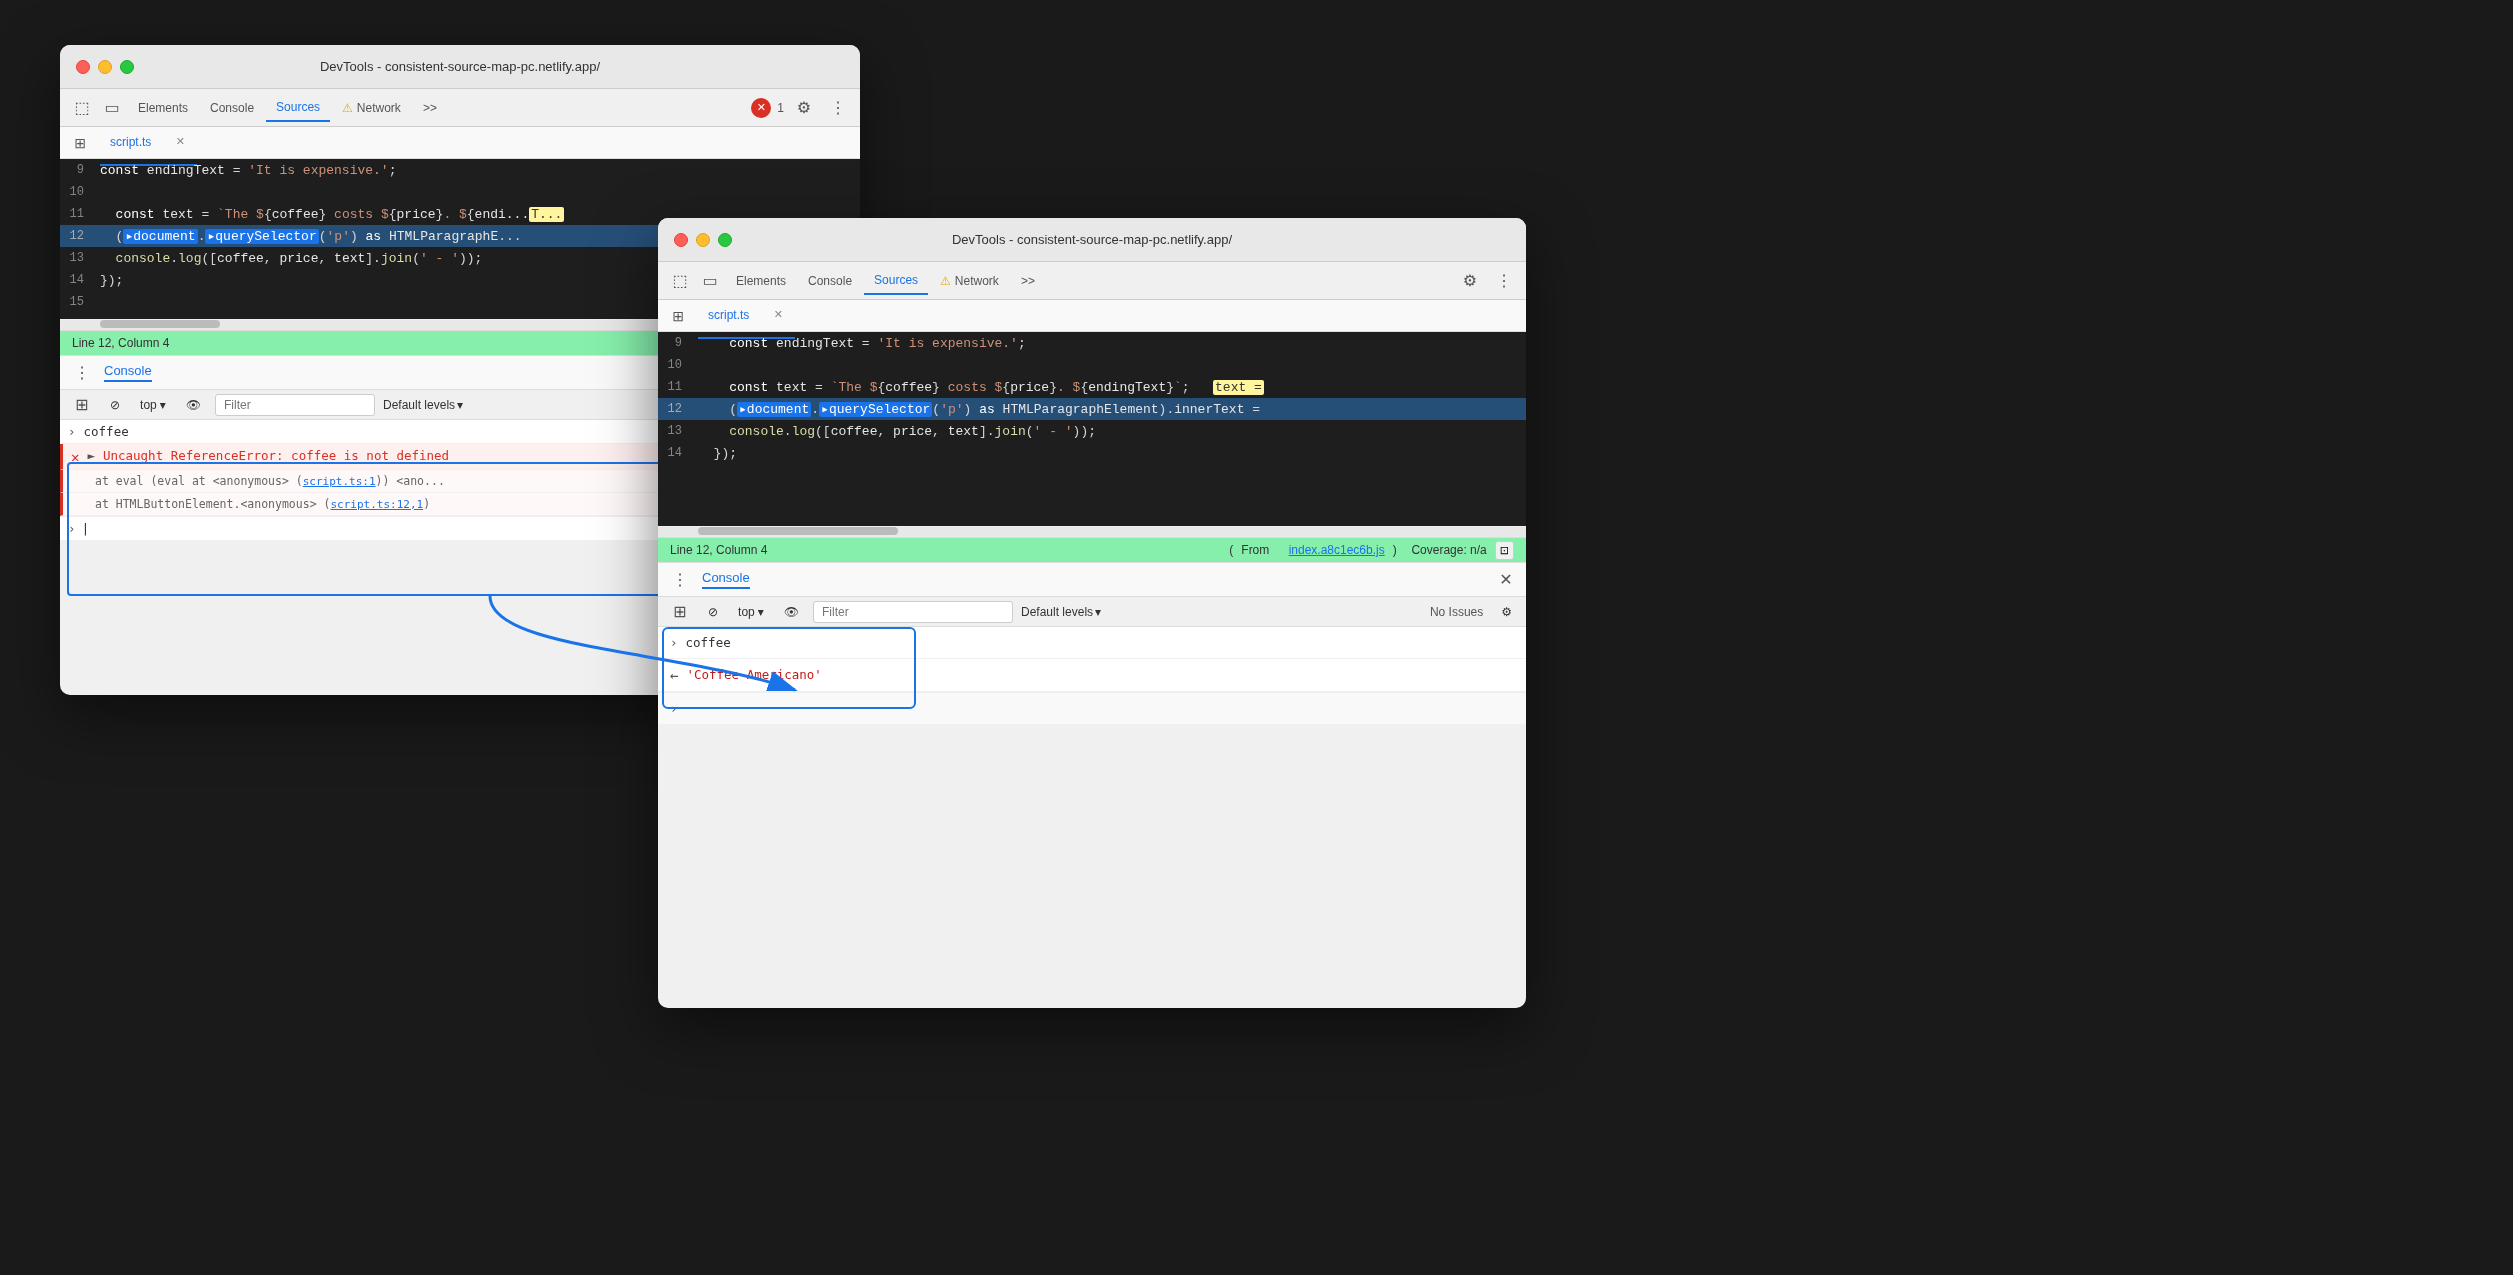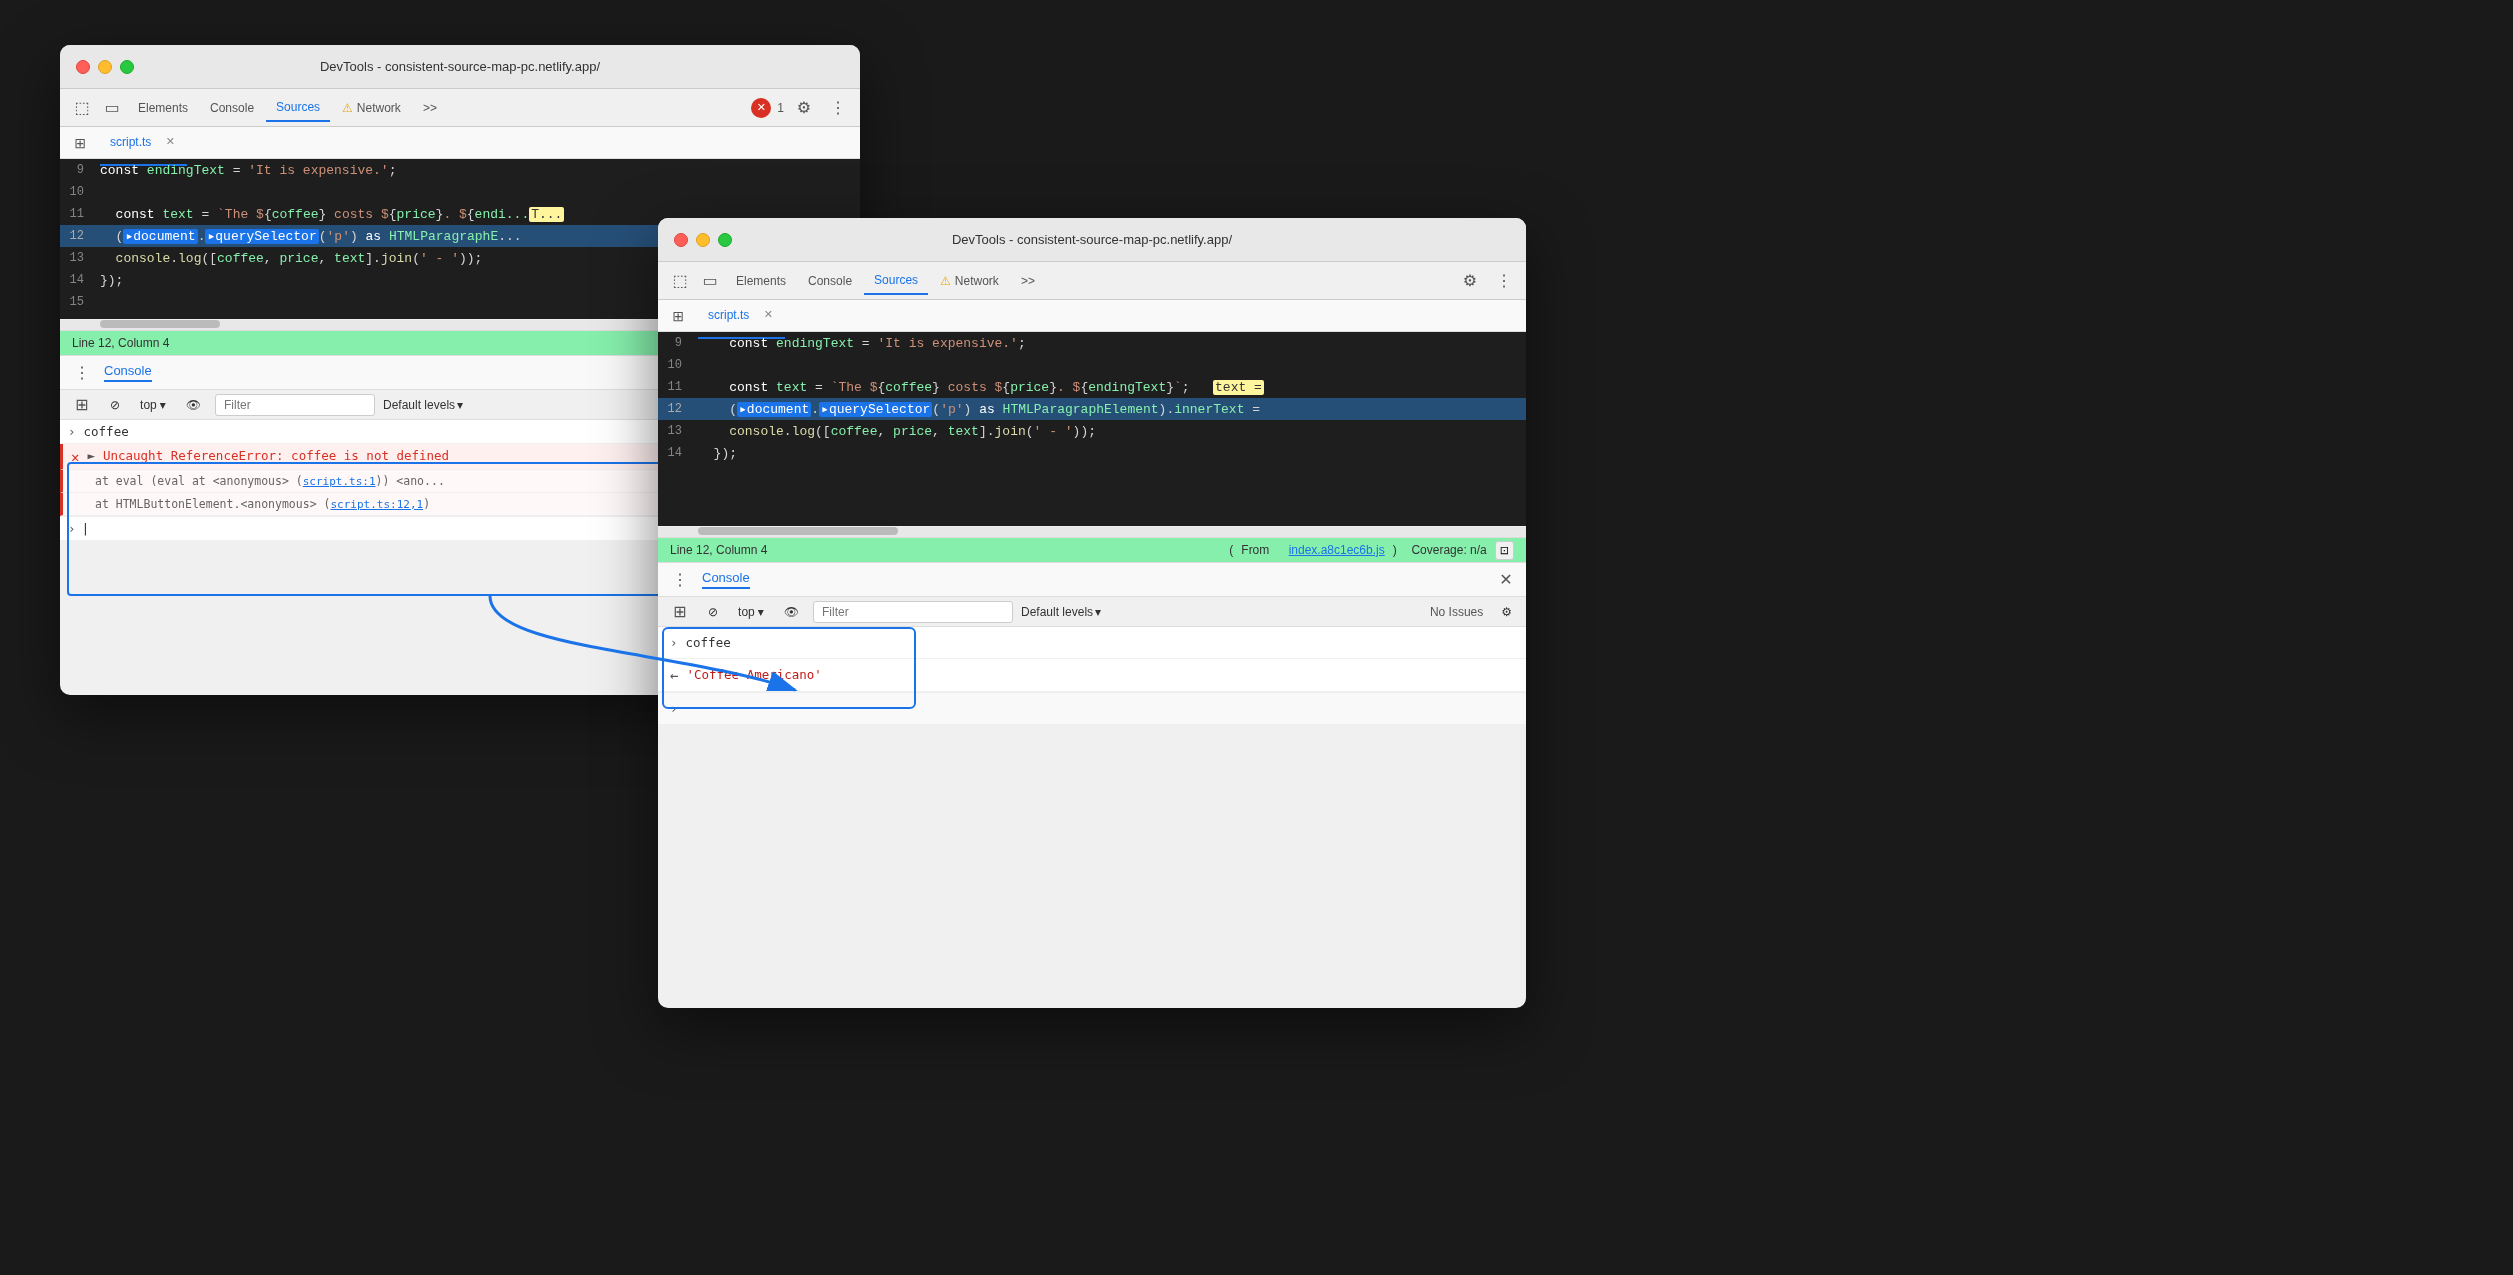--- a/index.html
+++ b/index.html
@@ -129,21 +129,21 @@
       align-items: center;
       justify-content: center;
       cursor: pointer;
       color: #555;
       font-size: 14px;
       margin-right: 8px;
     }
     .file-tab {
       display: flex;
       align-items: center;
-      gap: 12px;
+      gap: 22px;
       padding: 4px 10px;
       font-size: 12px;
       color: #1a73e8;
       border-bottom: 2px solid #1a73e8;
       cursor: pointer;
       height: 47px;
     }
     .file-tab-close {
       font-size: 11px;
       color: #888;
@@ -183,21 +183,21 @@
       user-select: none;
     }
     .code-content {
       color: #d4d4d4;
       white-space: pre;
       font-size: 13px;
     }
     
     .kw { color: #ffffff; }
     .str { color: #ce9178; }
-    .var { color: #86efac; }
+    .var { color: #e5e5e5; }
     .fn { color: #dcdcaa; }
     .punct { color: #d4d4d4; }
 
     
     .scrollbar-area {
       background: #e8e8e8;
       height: 10px;
     }
     .scrollbar-thumb {
       background: #bbb;

